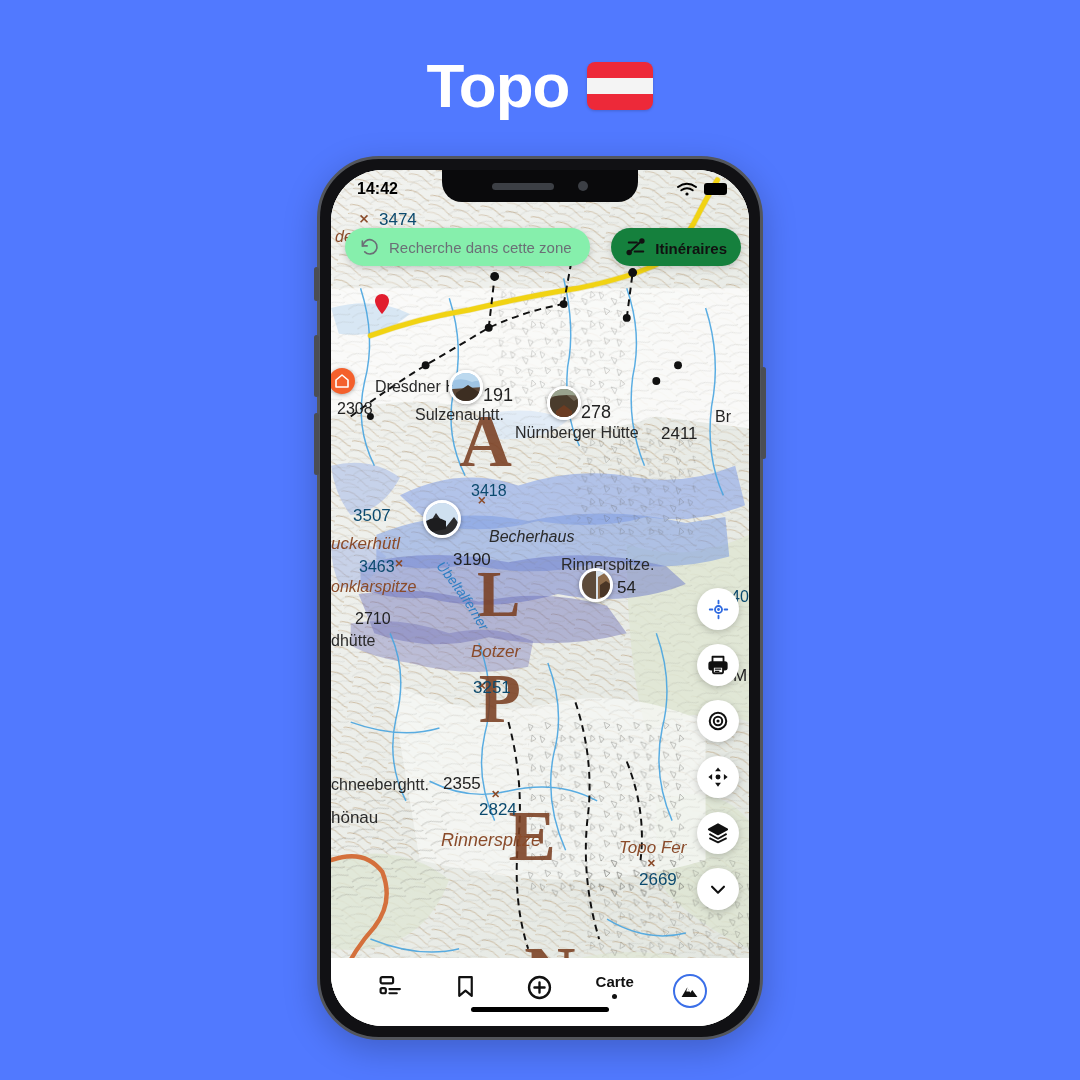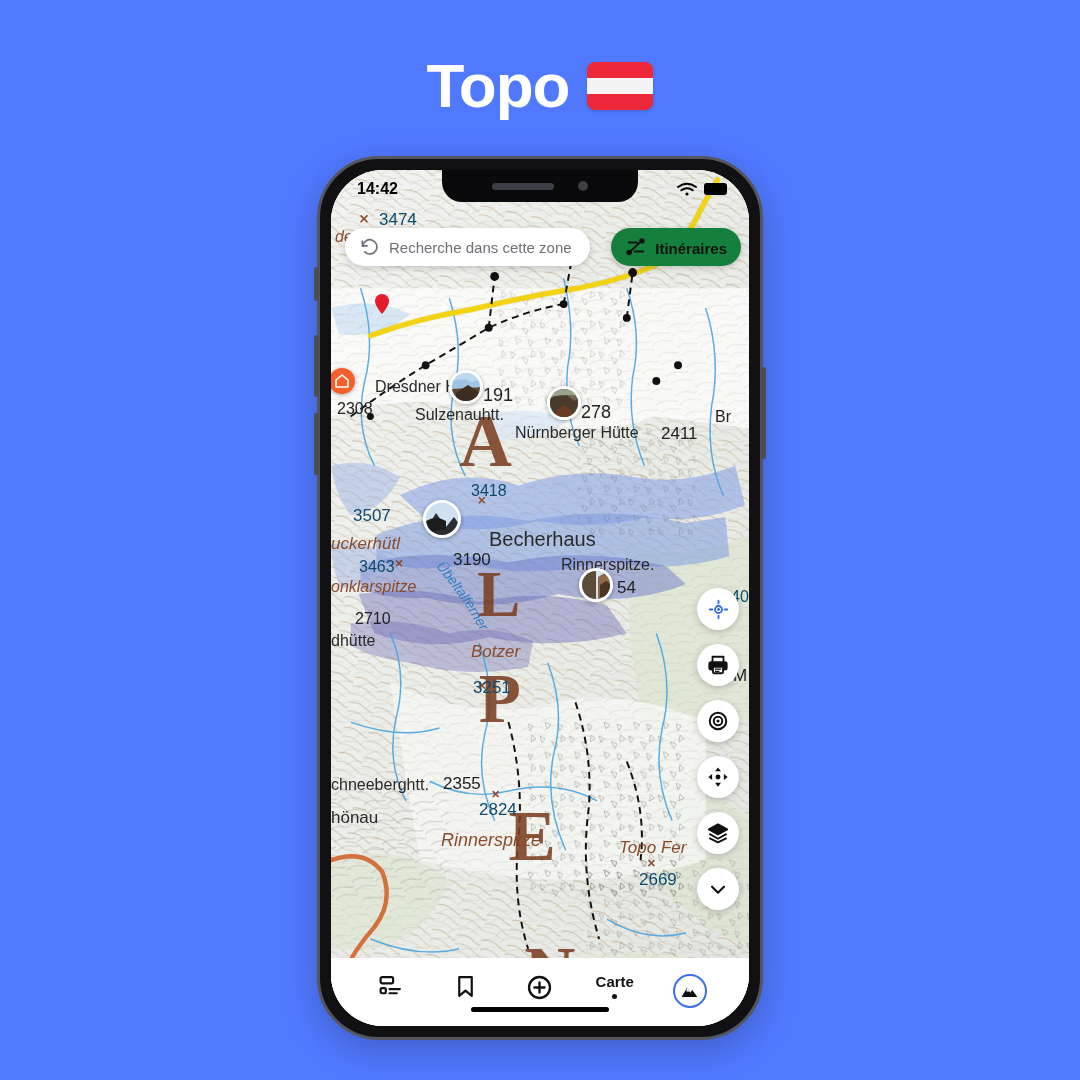--- a/index.html
+++ b/index.html
@@ -79,21 +79,21 @@
   .map-canvas { position:absolute; inset:0; }
 
   
   .top-row {
     position:absolute; top:58px; left:0; right:0; z-index:30;
     display:flex; align-items:center; justify-content:space-between;
     padding:0 8px 0 14px; gap:8px;
   }
   .search-pill {
     display:flex; align-items:center; gap:10px;
-    background:#ffffff; border-radius:22px;
+    background:#86efac; border-radius:22px;
     padding:9px 18px 9px 15px; height:38px;
     box-shadow:0 2px 7px rgba(0,0,0,.18);
     flex:0 0 auto;
   }
   .search-pill .lbl { font-size:15px; color:#6b6f76; white-space:nowrap; }
   .route-pill {
     display:flex; align-items:flex-end; gap:8px;
     background:#15803d; border-radius:22px;
     padding:9px 14px; height:38px;
     box-shadow:0 2px 7px rgba(0,0,0,.18);
@@ -310,21 +310,21 @@
         <div class="mlabel elev-black" style="left:6px;   top:230px; font-size:16px;">2308</div>
         <div class="mlabel elev-black" style="left:152px; top:215px; font-size:18px;">191</div>
         <div class="mlabel lbl-black" style="left:84px;  top:236px; font-size:16px;">Sulzenauhtt.</div>
         <div class="mlabel elev-black" style="left:250px; top:232px; font-size:18px;">278</div>
         <div class="mlabel lbl-black" style="left:184px; top:254px; font-size:16px;">Nürnberger Hütte</div>
         <div class="mlabel elev-black" style="left:330px; top:254px; font-size:17px;">2411</div>
         <div class="mlabel elev-black" style="left:384px; top:238px; font-size:16px;">Br</div>
         <div class="mlabel elev-brown" style="left:140px; top:312px; font-size:16px;">3418</div>
         <div class="mlabel elev-brown" style="left:22px;  top:336px; font-size:17px;">3507</div>
         <div class="mlabel lbl-brown" style="left:0px;   top:364px; font-size:17px;">uckerhütl</div>
-        <div class="mlabel lbl-black" style="left:158px; top:358px; font-size:20px;">Becherhaus</div>
+        <div class="mlabel lbl-black" style="left:158px; top:358px; font-size:16px;font-style:italic;">Becherhaus</div>
         <div class="mlabel elev-black" style="left:122px; top:380px; font-size:17px;">3190</div>
         <div class="mlabel elev-brown" style="left:28px;  top:388px; font-size:16px;">3463</div>
         <div class="mlabel lbl-brown" style="left:0px;   top:408px; font-size:16px;">onklarspitze</div>
         <div class="mlabel lbl-black" style="left:230px; top:386px; font-size:16px;">Rinnerspitze.</div>
         <div class="mlabel elev-black" style="left:286px; top:408px; font-size:17px;">54</div>
         <div class="mlabel elev-black" style="left:24px;  top:440px; font-size:16px;">2710</div>
         <div class="mlabel lbl-black" style="left:0px;   top:462px; font-size:16px;">dhütte</div>
         <div class="mlabel lbl-brown" style="left:140px; top:472px; font-size:17px;">Botzer</div>
         <div class="mlabel elev-brown" style="left:142px; top:508px; font-size:17px;">3251</div>
         <div class="mlabel lbl-black" style="left:0px;   top:606px; font-size:16px;">chneeberghtt.</div>

